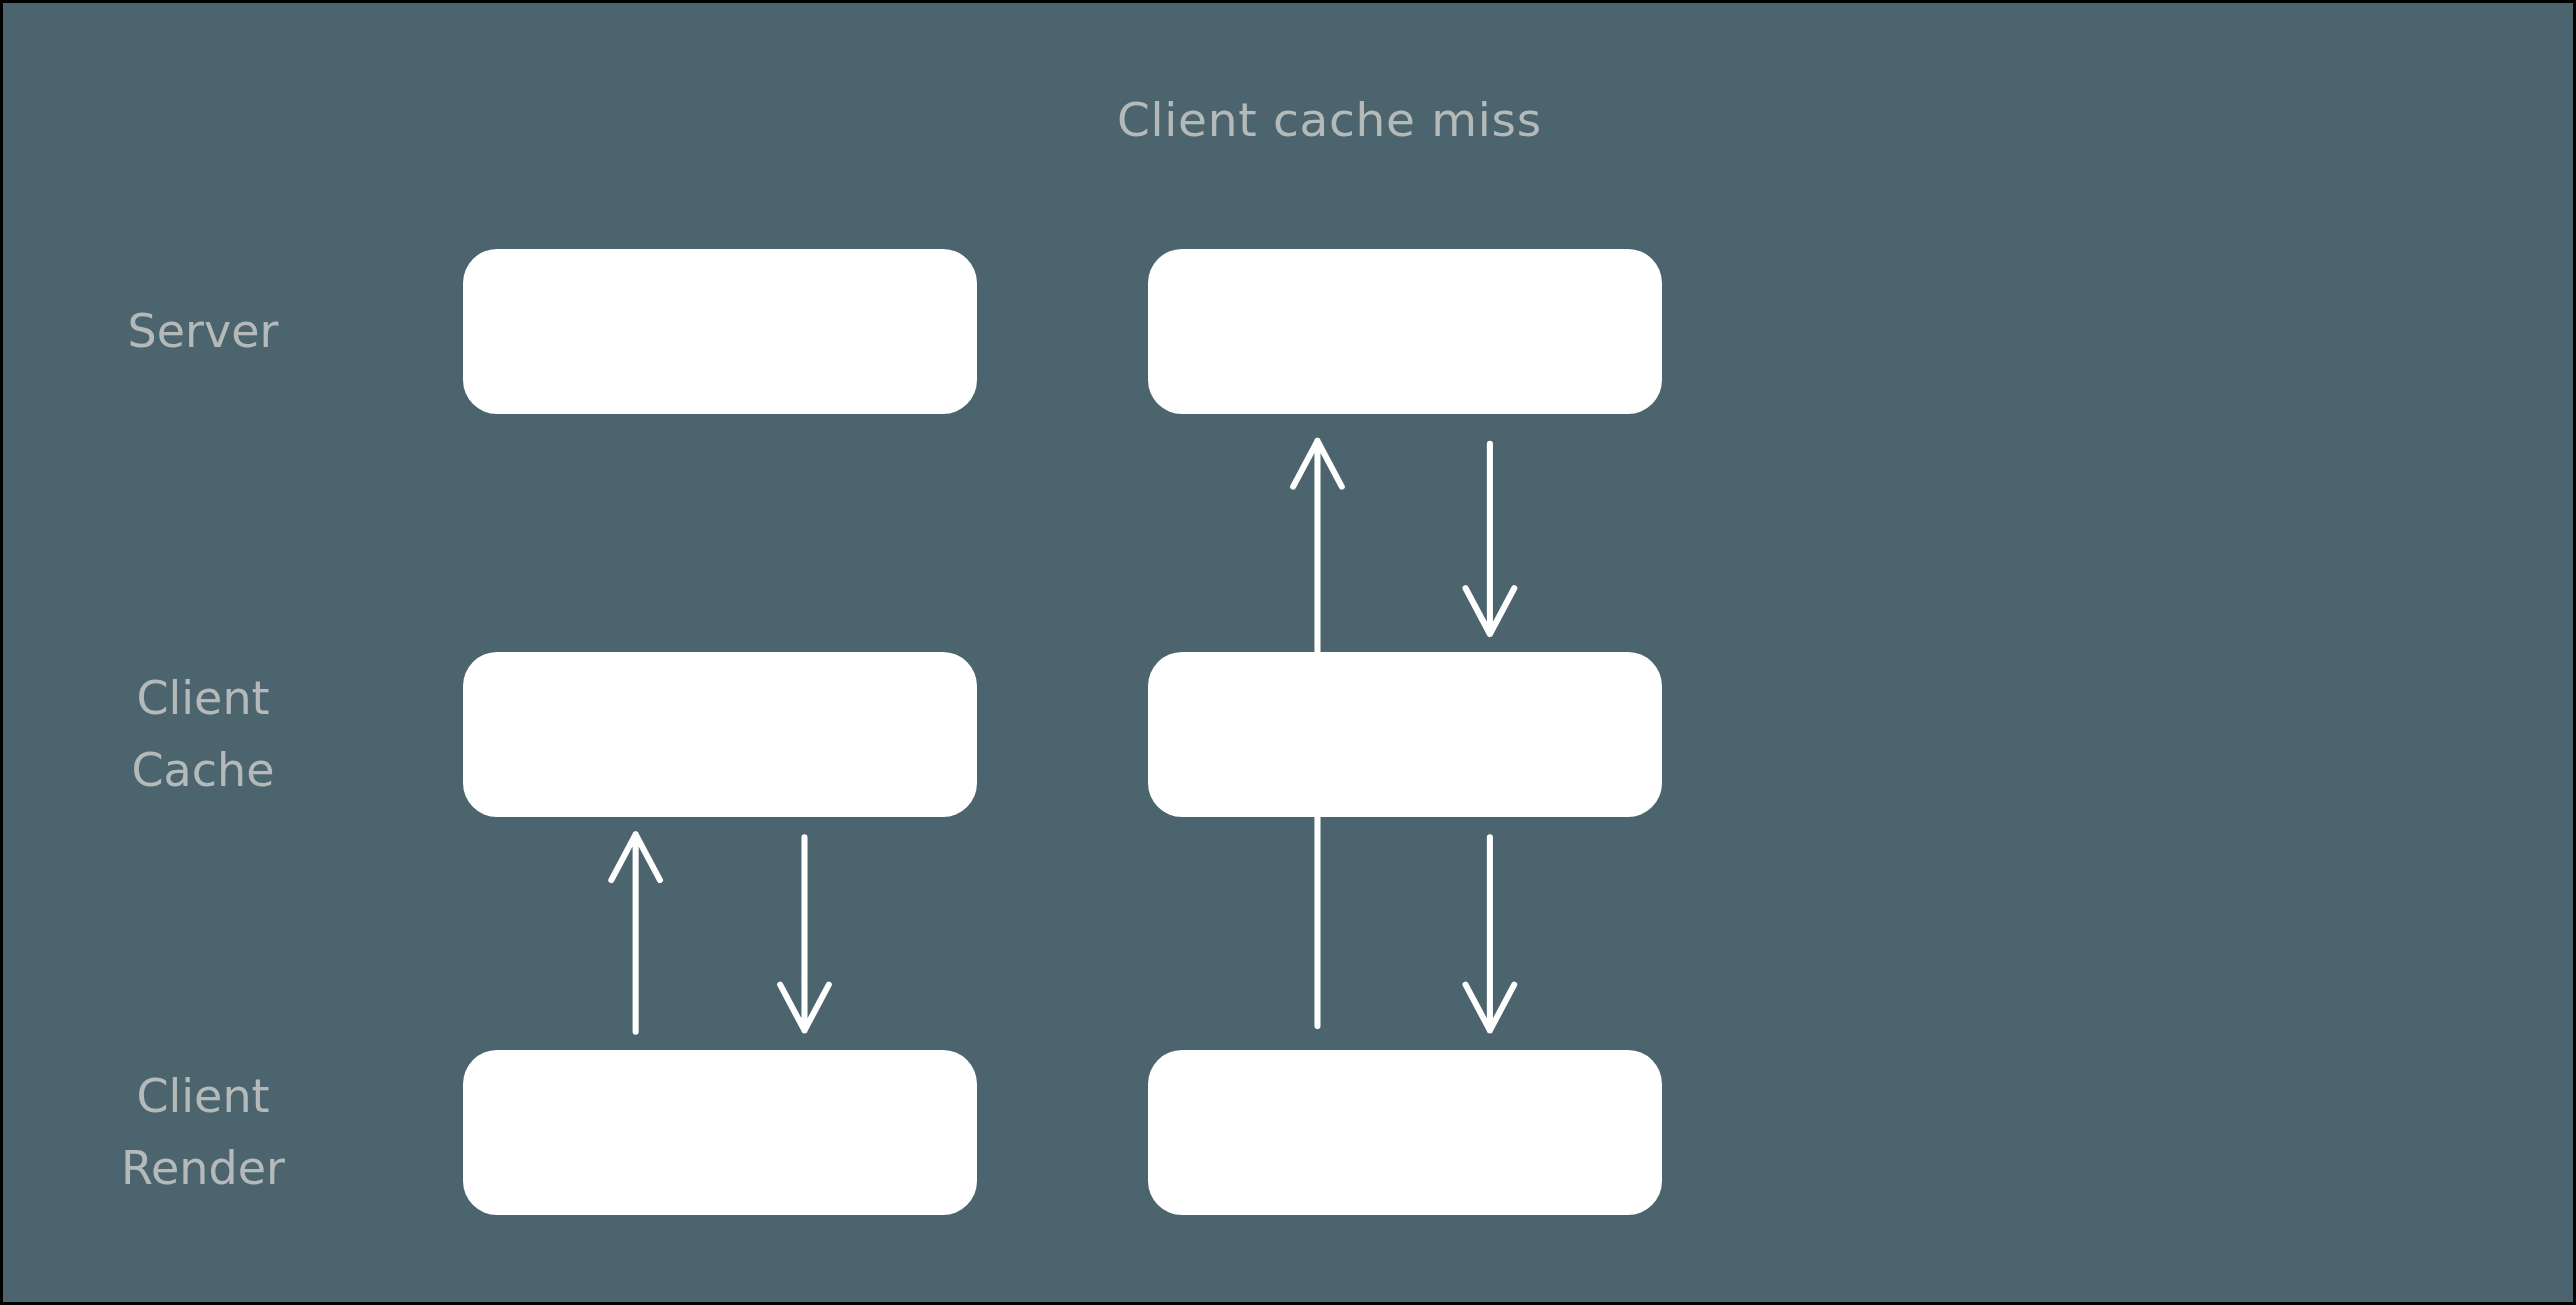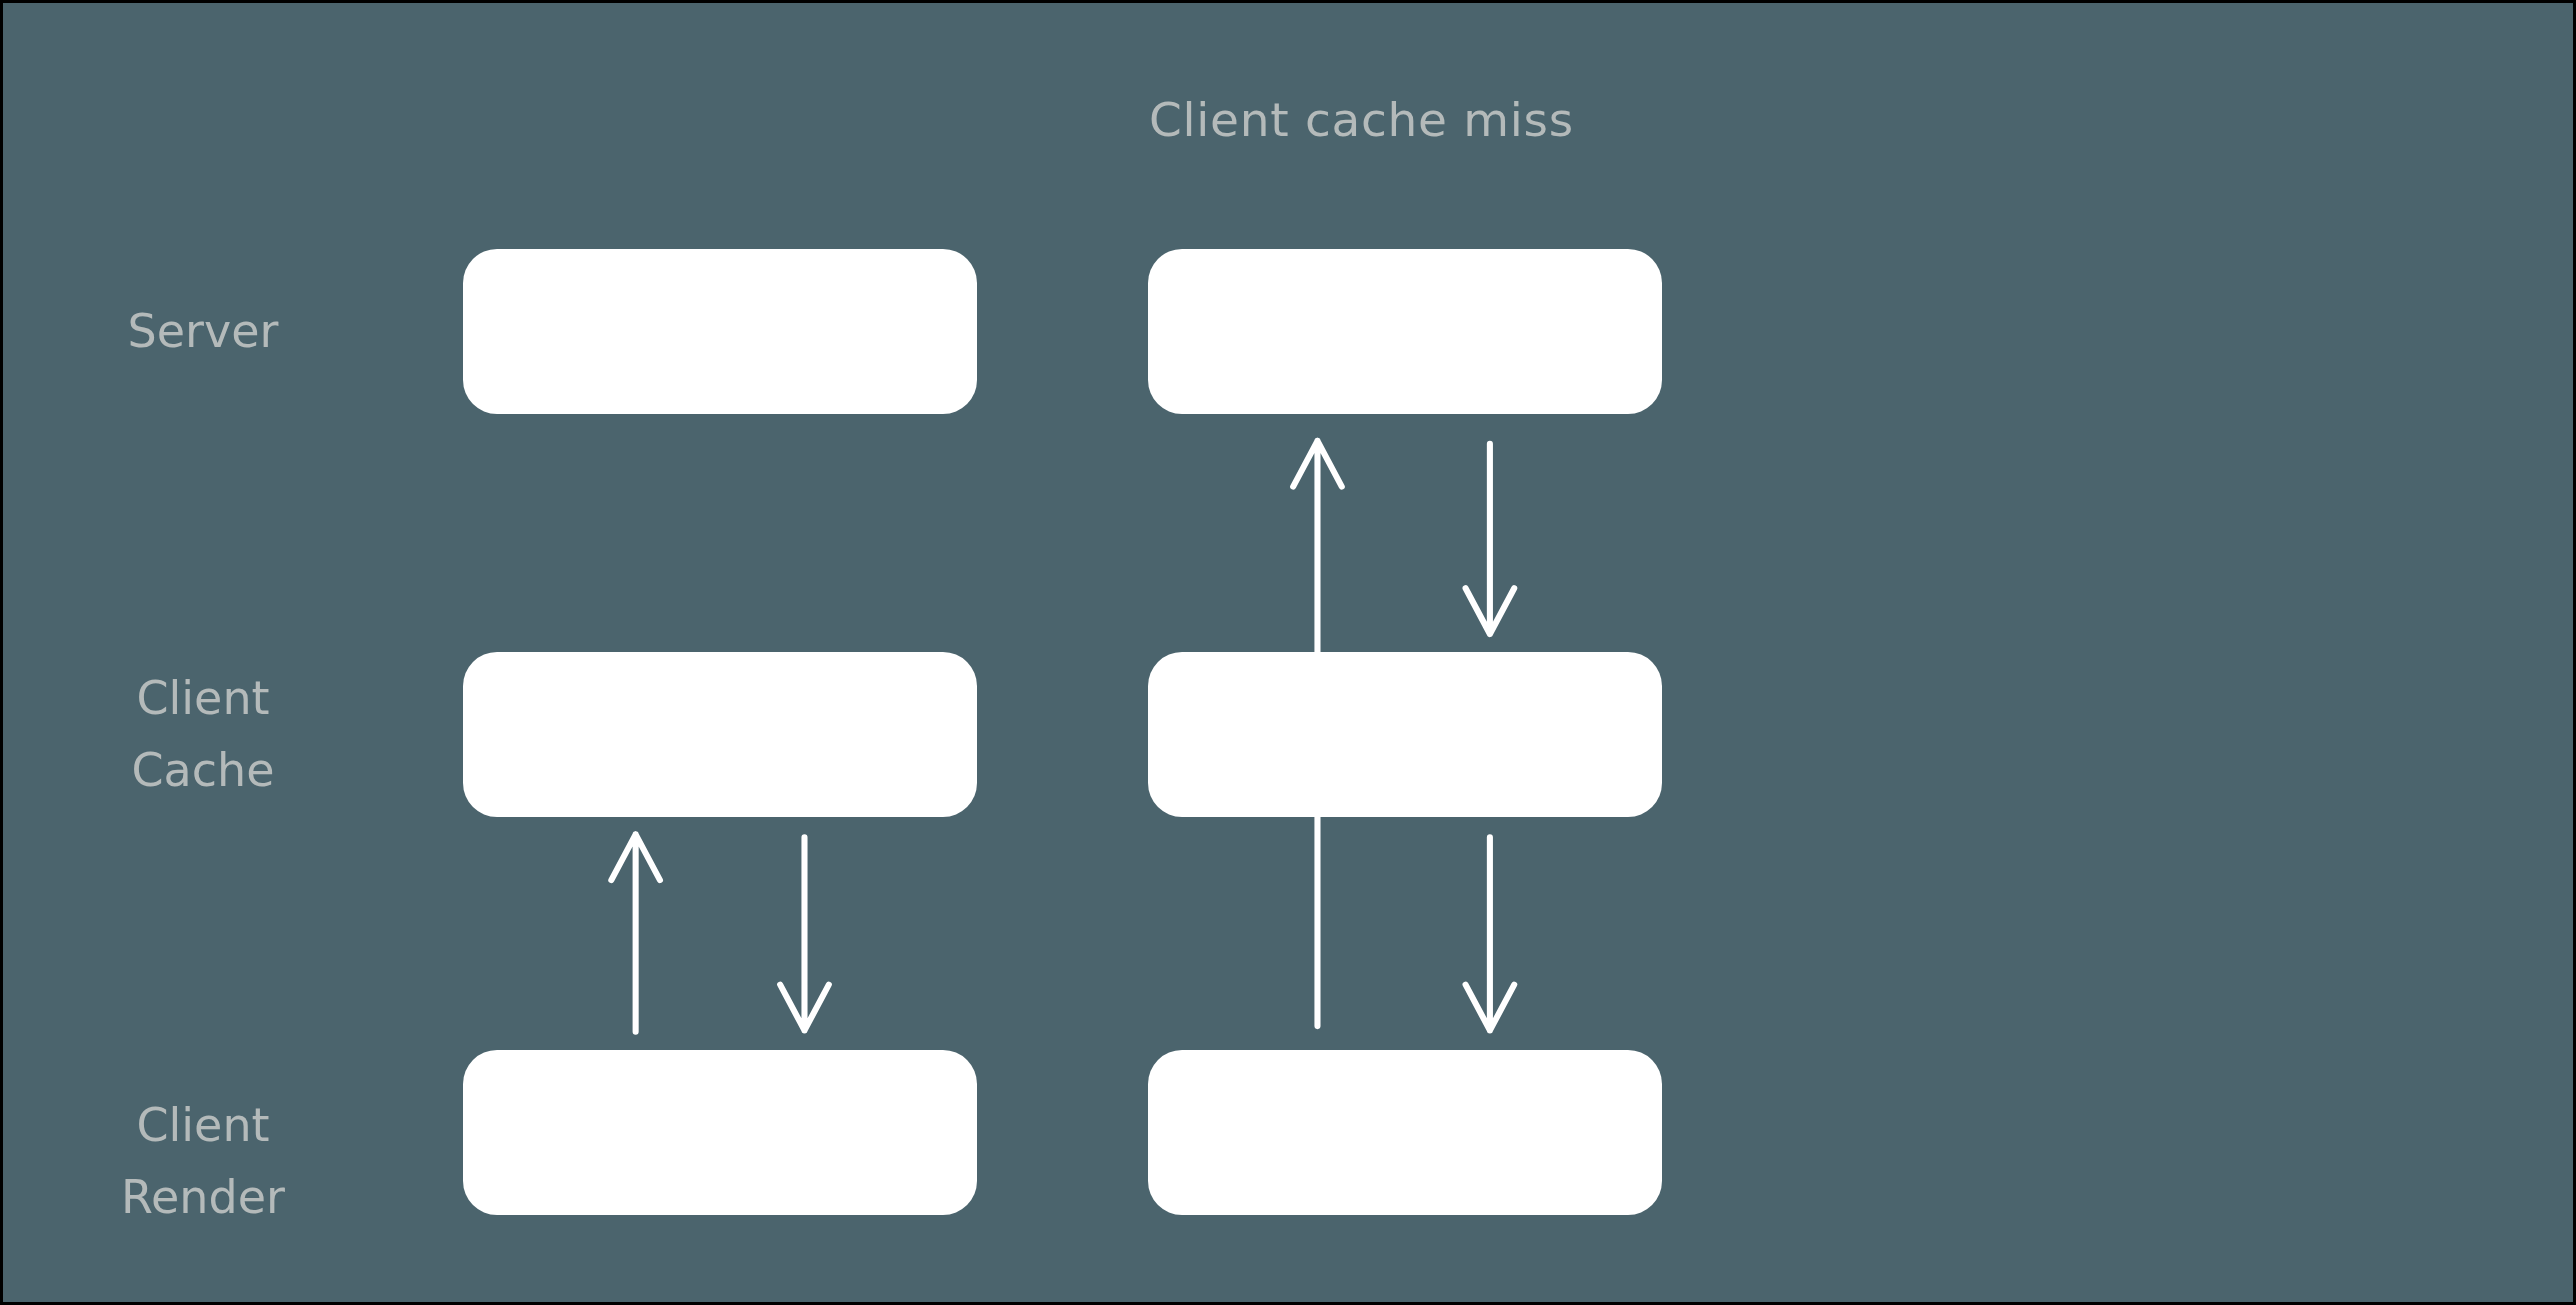--- a/index.html
+++ b/index.html
@@ -16,37 +16,37 @@
   .col-header {
     position: absolute;
     top: 93px;
     font-size: 47px;
     line-height: 1;
     color: var(--text, #b4baba);
     letter-spacing: 0.7px;
     white-space: nowrap;
   }
   #header-hit  { left: 462px; }
-  #header-miss { left: 1146px; }
+  #header-miss { left: 1114px; }
   .row-label {
     position: absolute;
     left: 64px;
     width: 272px;
     height: 165px;
     display: flex;
     align-items: center;
     justify-content: center;
     text-align: center;
     font-size: 46px;
     line-height: 1.55;
     color: var(--text, #b4baba);
   }
   #label-server { top: 246px; }
   #label-cache  { top: 649px; }
-  #label-render { top: 1076px; }
+  #label-render { top: 1047px; }
   .box {
     position: absolute;
     width: 514px;
     height: 165px;
     background: var(--box, #ffffff);
     border-radius: 34px;
   }
   .col-hit  { left: 460px; }
   .col-miss { left: 1145px; }
   .row-server { top: 246px; }

